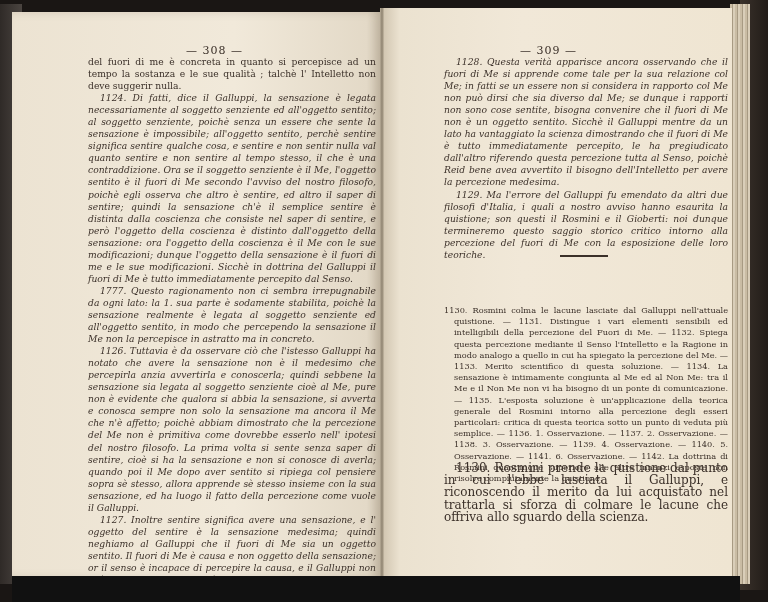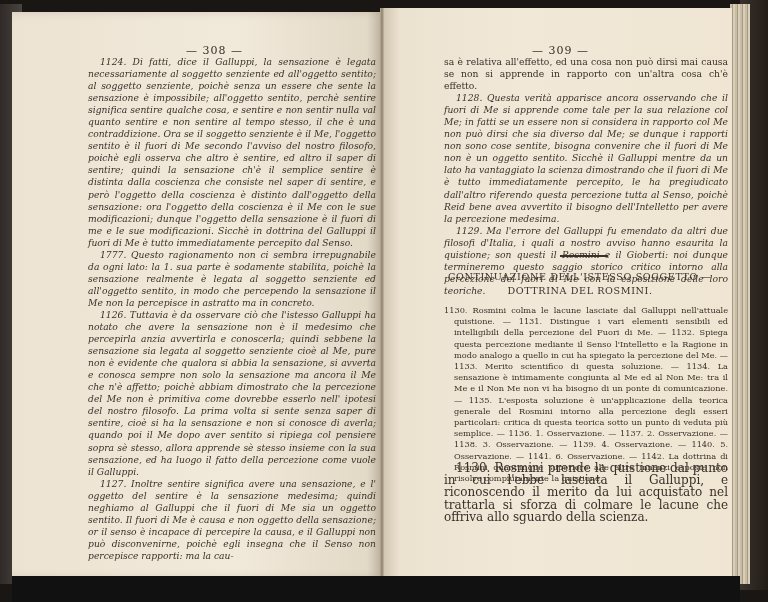--- a/index.html
+++ b/index.html
@@ -33,35 +33,34 @@
   <div class="cover-left"></div>
   <div class="cover-right"></div>
   <div class="page-edges"></div>
 
   <div class="page page-left"></div>
   <div class="page page-right"></div>
   <div class="gutter"></div>
 
   <div class="folio" style="left:186px;top:44px;">— 308 —</div>
   <div class="txt left-txt">
+    <p>del fuori di me è concreta in quanto si percepisce ad un tempo la sostanza e le sue qualità ; talchè l' Intelletto non deve suggerir nulla.</p>
     <p class="ind">1124. Di fatti, dice il Galluppi, la sensazione è legata necessariamente al soggetto senziente ed all'oggetto sentito; al soggetto senziente, poichè senza un essere che sente la sensazione è impossibile; all'oggetto sentito, perchè sentire significa sentire qualche cosa, e sentire e non sentir nulla val quanto sentire e non sentire al tempo stesso, il che è una contraddizione. Ora se il soggetto senziente è il Me, l'oggetto sentito è il fuori di Me secondo l'avviso del nostro filosofo, poichè egli osserva che altro è sentire, ed altro il saper di sentire; quindi la sensazione ch'è il semplice sentire è distinta dalla coscienza che consiste nel saper di sentire, e però l'oggetto della coscienza è distinto dall'oggetto della sensazione: ora l'oggetto della coscienza è il Me con le sue modificazioni; dunque l'oggetto della sensazione è il fuori di me e le sue modificazioni. Sicchè in dottrina del Galluppi il fuori di Me è tutto immediatamente percepito dal Senso.</p>
     <p class="ind">1777. Questo ragionamento non ci sembra irrepugnabile da ogni lato: la 1. sua parte è sodamente stabilita, poichè la sensazione realmente è legata al soggetto senziente ed all'oggetto sentito, in modo che percependo la sensazione il Me non la percepisce in astratto ma in concreto.</p>
     <p class="ind">1126. Tuttavia è da osservare ciò che l'istesso Galluppi ha notato che avere la sensazione non è il medesimo che percepirla anzia avvertirla e conoscerla; quindi sebbene la sensazione sia legata al soggetto senziente cioè al Me, pure non è evidente che qualora si abbia la sensazione, si avverta e conosca sempre non solo la sensazione ma ancora il Me che n'è affetto; poichè abbiam dimostrato che la percezione del Me non è primitiva come dovrebbe esserlo nell' ipotesi del nostro filosofo. La prima volta si sente senza saper di sentire, cioè si ha la sensazione e non si conosce di averla; quando poi il Me dopo aver sentito si ripiega col pensiere sopra sè stesso, allora apprende sè stesso insieme con la sua sensazione, ed ha luogo il fatto della percezione come vuole il Galluppi.</p>
     <p class="ind">1127. Inoltre sentire significa avere una sensazione, e l' oggetto del sentire è la sensazione medesima; quindi neghiamo al Galluppi che il fuori di Me sia un oggetto sentito. Il fuori di Me è causa e non oggetto della sensazione; or il senso è incapace di percepire la causa, e il Galluppi non può disconvenirne, poichè egli insegna che il Senso non percepisce rapporti: ma la cau-</p>
   </div>
 
-  <div class="folio" style="left:532px;top:44px;">— 309 —</div>
+  <div class="folio" style="left:520px;top:44px;">— 309 —</div>
   <div class="txt right-txt">
-    <p>sa è relativa all'effetto, ed una cosa non può dirsi mai causa se non si apprende in rapporto con un'altra cosa ch'è effetto.</p>
     <p class="ind">1128. Questa verità apparisce ancora osservando che il fuori di Me si apprende come tale per la sua relazione col Me; in fatti se un essere non si considera in rapporto col Me non può dirsi che sia diverso dal Me; se dunque i rapporti non sono cose sentite, bisogna convenire che il fuori di Me non è un oggetto sentito. Sicchè il Galluppi mentre da un lato ha vantaggiato la scienza dimostrando che il fuori di Me è tutto immediatamente percepito, le ha pregiudicato dall'altro riferendo questa percezione tutta al Senso, poichè Reid bene avea avvertito il bisogno dell'Intelletto per avere la percezione medesima.</p>
     <p class="ind">1129. Ma l'errore del Galluppi fu emendato da altri due filosofi d'Italia, i quali a nostro avviso hanno esaurita la quistione; son questi il Rosmini e il Gioberti: noi dunque termineremo questo saggio storico critico intorno alla percezione del fuori di Me con la esposizione delle loro teoriche.</p>
   </div>
 
   <div class="rule"></div>
-  <div class="heading">CONTINUAZIONE DELL'ISTESSO SOGGETTO — DOTTRINA DEL ROSMINI.</div>
   <div class="summary">
     <p>1130. Rosmini colma le lacune lasciate dal Galluppi nell'attuale quistione. — 1131. Distingue i vari elementi sensibili ed intelligibili della percezione del Fuori di Me. — 1132. Spiega questa percezione mediante il Senso l'Intelletto e la Ragione in modo analogo a quello in cui ha spiegato la percezione del Me. — 1133. Merito scientifico di questa soluzione. — 1134. La sensazione è intimamente congiunta al Me ed al Non Me: tra il Me e il Non Me non vi ha bisogno di un ponte di comunicazione. — 1135. L'esposta soluzione è un'applicazione della teorica generale del Rosmini intorno alla percezione degli esseri particolari: critica di questa teorica sotto un punto di veduta più semplice. — 1136. 1. Osservazione. — 1137. 2. Osservazione. — 1138. 3. Osservazione. — 1139. 4. Osservazione. — 1140. 5. Osservazione. — 1141. 6. Osservazione. — 1142. La dottrina di Rosmini quantunque superiore alle altre innanzi esposte non risolve compiutamente la quistione.</p>
   </div>
   <div class="final">
     <p>1130. Rosmini prende la quistione dal punto in cui l'ebbe lasciata il Galluppi, e riconoscendo il merito da lui acquistato nel trattarla si sforza di colmare le lacune che offriva allo sguardo della scienza.</p>
   </div>
 
   <div class="bottom-shadow"></div>
 </div>
 

